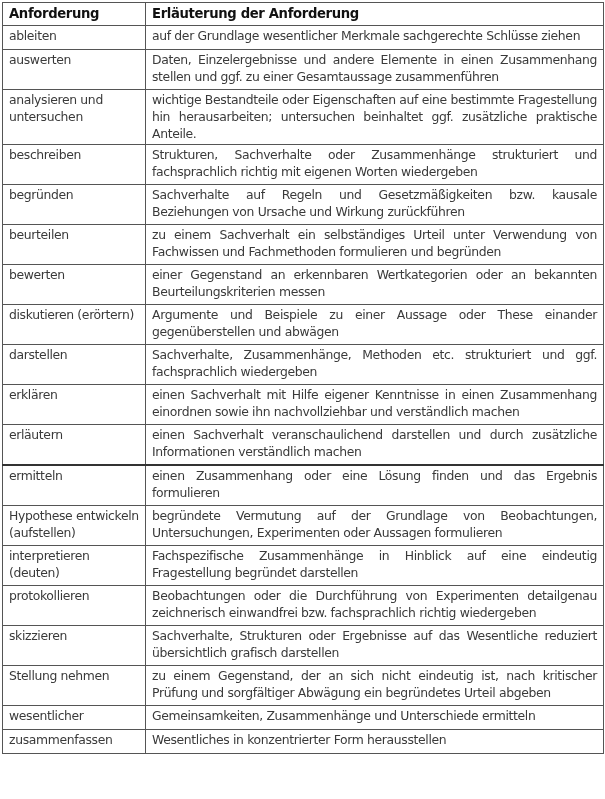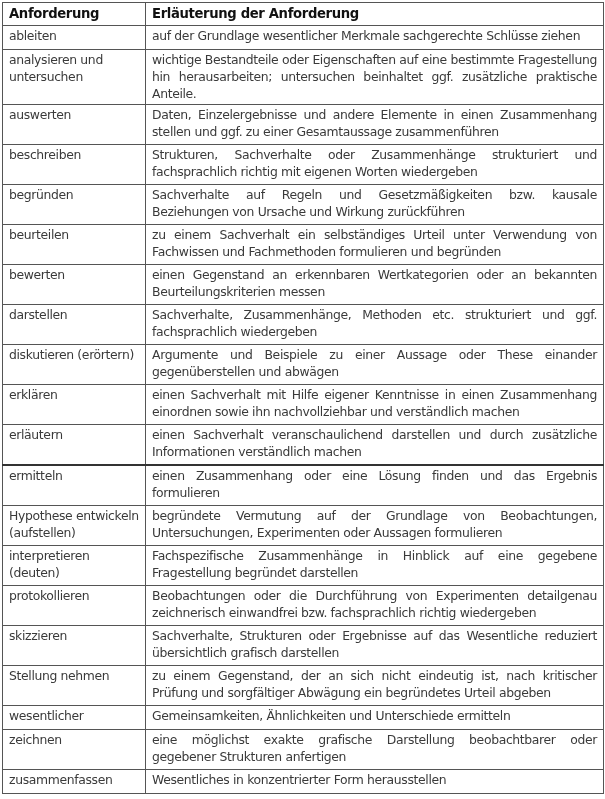--- a/index.html
+++ b/index.html
@@ -41,89 +41,85 @@
       <th>Anforderung</th>
       <th>Erläuterung der Anforderung</th>
     </tr>
   </thead>
   <tbody id="tbody">
       <tr>
         <td style="height: 20px; margin-left: 34px;">ableiten</td>
         <td class="desc">auf der Grundlage wesentlicher Merkmale sachgerechte Schlüsse ziehen</td>
       </tr>
       <tr>
+        <td style="height: 36px;">auswerten</td>
+        <td class="desc">Daten, Einzelergebnisse und andere Elemente in einen Zusammenhang stellen und ggf. zu einer Gesamtaussage zusammenführen</td>
+      </tr>
+      <tr>
         <td style="height: 50px;">analysieren und untersuchen</td>
         <td class="desc">wichtige Bestandteile oder Eigenschaften auf eine bestimmte Fragestellung hin herausarbeiten; untersuchen beinhaltet ggf. zusätzliche praktische Anteile.</td>
-      </tr>
-      <tr>
-        <td style="height: 36px;">auswerten</td>
-        <td class="desc">Daten, Einzelergebnisse und andere Elemente in einen Zusammenhang stellen und ggf. zu einer Gesamtaussage zusammenführen</td>
       </tr>
       <tr>
         <td style="height: 36px;">beschreiben</td>
         <td class="desc">Strukturen, Sachverhalte oder Zusammenhänge strukturiert und fachsprachlich richtig mit eigenen Worten wiedergeben</td>
       </tr>
       <tr>
         <td style="height: 36px;">begründen</td>
         <td class="desc">Sachverhalte auf Regeln und Gesetzmäßigkeiten bzw. kausale Beziehungen von Ursache und Wirkung zurückführen</td>
       </tr>
       <tr>
         <td style="height: 36px;">beurteilen</td>
         <td class="desc">zu einem Sachverhalt ein selbständiges Urteil unter Verwendung von Fachwissen und Fachmethoden formulieren und begründen</td>
       </tr>
       <tr>
         <td style="height: 36px; margin-top: 40px;">bewerten</td>
-        <td class="desc">einen Gegenstand an erkennbaren Wertkategorien oder an bekannten Beurteilungskriterien messen</td>
+        <td class="desc">einer Gegenstand an erkennbaren Wertkategorien oder an bekannten Beurteilungskriterien messen</td>
+      </tr>
+      <tr>
+        <td style="height: 36px;">diskutieren (erörtern)</td>
+        <td class="desc">Argumente und Beispiele zu einer Aussage oder These einander gegenüberstellen und abwägen</td>
       </tr>
       <tr>
         <td style="height: 36px;">darstellen</td>
         <td class="desc">Sachverhalte, Zusammenhänge, Methoden etc. strukturiert und ggf. fachsprachlich wiedergeben</td>
-      </tr>
-      <tr>
-        <td style="height: 36px;">diskutieren (erörtern)</td>
-        <td class="desc">Argumente und Beispiele zu einer Aussage oder These einander gegenüberstellen und abwägen</td>
       </tr>
       <tr>
         <td style="height: 36px;">erklären</td>
         <td class="desc">einen Sachverhalt mit Hilfe eigener Kenntnisse in einen Zusammenhang einordnen sowie ihn nachvollziehbar und verständlich machen</td>
       </tr>
       <tr class="thick">
         <td style="height: 36px;">erläutern</td>
         <td class="desc">einen Sachverhalt veranschaulichend darstellen und durch zusätzliche Informationen verständlich machen</td>
       </tr>
       <tr>
         <td style="height: 36px;">ermitteln</td>
         <td class="desc">einen Zusammenhang oder eine Lösung finden und das Ergebnis formulieren</td>
       </tr>
       <tr>
         <td style="height: 36px;">Hypothese entwickeln (aufstellen)</td>
         <td class="desc">begründete Vermutung auf der Grundlage von Beobachtungen, Untersuchungen, Experimenten oder Aussagen formulieren</td>
       </tr>
       <tr>
         <td style="height: 36px;">interpretieren (deuten)</td>
-        <td class="desc">Fachspezifische Zusammenhänge in Hinblick auf eine gegebene Fragestellung begründet darstellen</td>
+        <td class="desc">Fachspezifische Zusammenhänge in Hinblick auf eine eindeutig Fragestellung begründet darstellen</td>
       </tr>
       <tr>
         <td style="height: 36px;">protokollieren</td>
         <td class="desc">Beobachtungen oder die Durchführung von Experimenten detailgenau zeichnerisch einwandfrei bzw. fachsprachlich richtig wiedergeben</td>
       </tr>
       <tr>
         <td style="height: 36px;">skizzieren</td>
         <td class="desc">Sachverhalte, Strukturen oder Ergebnisse auf das Wesentliche reduziert übersichtlich grafisch darstellen</td>
       </tr>
       <tr>
         <td style="height: 36px;">Stellung nehmen</td>
         <td class="desc">zu einem Gegenstand, der an sich nicht eindeutig ist, nach kritischer Prüfung und sorgfältiger Abwägung ein begründetes Urteil abgeben</td>
       </tr>
       <tr>
         <td style="height: 20px;">wesentlicher</td>
-        <td class="desc">Gemeinsamkeiten, Ähnlichkeiten und Unterschiede ermitteln</td>
-      </tr>
-      <tr>
-        <td style="height: 36px;">zeichnen</td>
-        <td class="desc">eine möglichst exakte grafische Darstellung beobachtbarer oder gegebener Strukturen anfertigen</td>
+        <td class="desc">Gemeinsamkeiten, Zusammenhänge und Unterschiede ermitteln</td>
       </tr>
       <tr>
         <td style="height: 20px;">zusammenfassen</td>
         <td class="desc">Wesentliches in konzentrierter Form herausstellen</td>
       </tr>
     </tbody>
 </table>
 
 </body></html>

